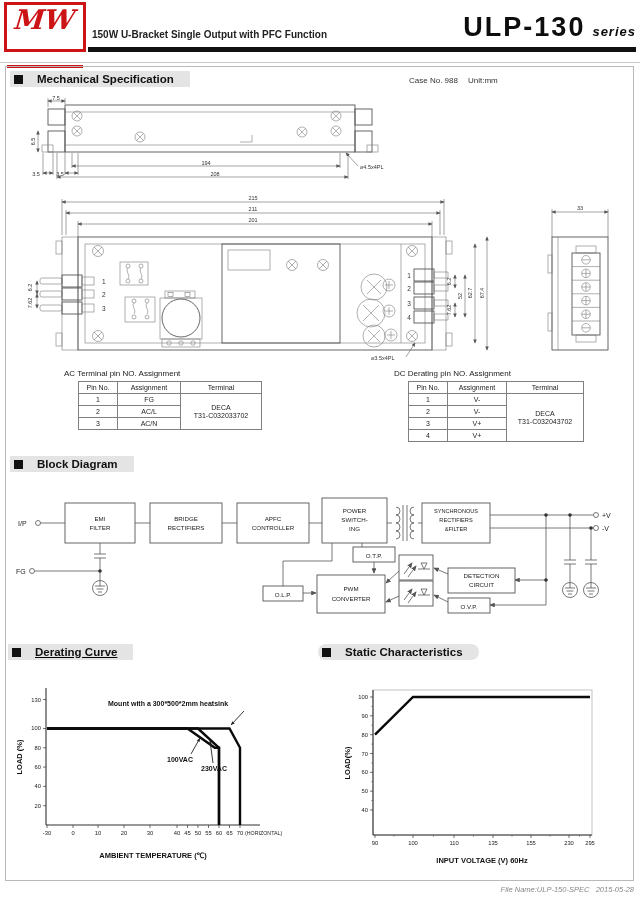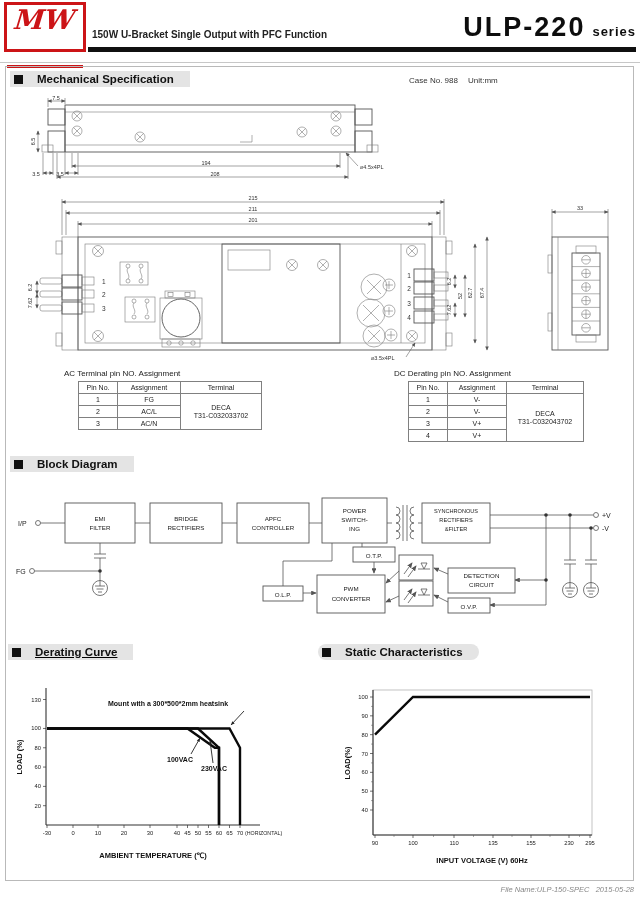--- a/index.html
+++ b/index.html
@@ -6,21 +6,21 @@
   #page{position:relative;width:640px;height:908px;background:#fff;font-family:"Liberation Sans",sans-serif;overflow:hidden;}
   .abs{position:absolute;}
   
   #logo{left:4px;top:2px;width:82px;height:50px;border:3px solid var(--brand-red,#cc1417);box-sizing:border-box;background:#fff;}
   #logo-mw{display:block;width:100%;height:29px;text-align:center;font-family:"DejaVu Serif",serif;font-style:italic;font-weight:bold;font-size:27px;line-height:29px;color:var(--brand-red,#cc1417);transform:skewX(-6deg);}
   #logo-brand{display:block;width:100%;height:24px;border-top:3px solid var(--brand-red,#cc1417);box-sizing:border-box;text-align:center;font-weight:bold;font-size:9.5px;line-height:12px;letter-spacing:1px;color:var(--brand-red,#cc1417);margin-top:31px;}
   #doc-title{left:92px;top:29px;font-size:10px;font-weight:bold;color:#222;}
   #black-bar{left:88px;top:47px;width:548px;height:5px;background:#101010;}
   #series-wrap{right:4px;top:12px;display:flex;align-items:baseline;gap:7px;}
   #series-name{font-size:27px;font-weight:bold;letter-spacing:2px;color:#0d0d0d;}
-  #series-suffix{font-size:13px;font-weight:bold;letter-spacing:1px;color:#0d0d0d;}
+  #series-suffix{font-size:13px;font-weight:bold;letter-spacing:1px;color:#0d0d0d;font-style:italic;}
   #top-rule{left:0;top:62px;width:640px;height:1px;background:#c7c7c7;}
   #frame{left:5px;top:66px;width:629px;height:815px;border:1px solid #b9b9b9;box-sizing:border-box;}
   
   .sec-head{display:inline-flex;align-items:center;gap:14px;background:#e4e4e4;padding:2px 16px 2px 4px;}
   .sec-sq{width:9px;height:9px;background:#111;flex:0 0 auto;}
   .sec-label{font-size:11.5px;font-weight:bold;color:#111;white-space:nowrap;}
   .case-note{font-size:8px;color:#333;}
   
   .tbl-title{font-size:8px;color:#222;}
   table.pin{border-collapse:collapse;}
@@ -44,21 +44,21 @@
 
 <div id="page">
 
   <div class="abs" id="logo">
     <span id="logo-mw">MW</span>
     <span id="logo-brand">MEAN WELL</span>
   </div>
   <div class="abs" id="doc-title">150W U-Bracket Single Output with PFC Function</div>
   <div class="abs" id="black-bar"></div>
   <div class="abs" id="series-wrap">
-    <span id="series-name">ULP-220</span>
+    <span id="series-name">ULP-130</span>
     <span id="series-suffix">series</span>
   </div>
   <div class="abs" id="top-rule"></div>
   <div class="abs" id="frame"></div>
 
   <div class="abs sec-head" style="left:10px;top:71px;">
     <span class="sec-sq"></span>
     <span class="sec-label">Mechanical Specification</span>
   </div>
   <div class="abs case-note" style="left:409px;top:76px;">Case No. 988</div>

